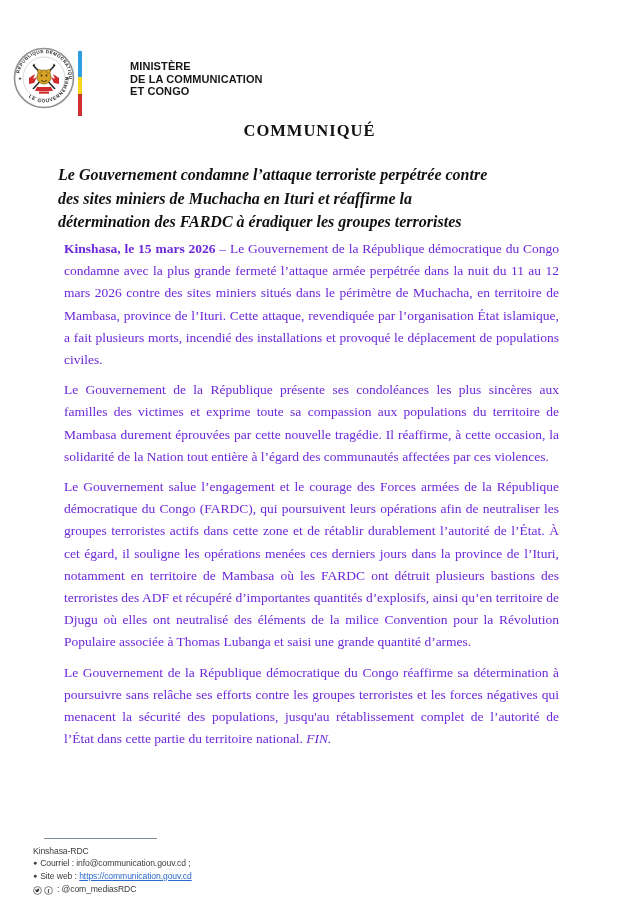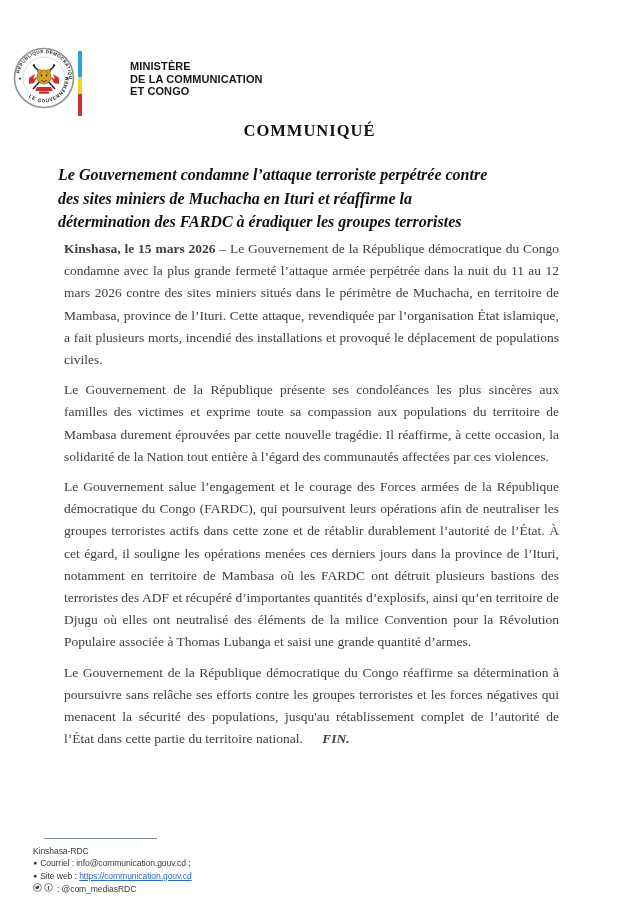--- a/index.html
+++ b/index.html
@@ -25,39 +25,39 @@
     font-weight:bold;font-size:16.5px;letter-spacing:1px;color:#111;
   }
   .headline{
     position:absolute;left:58px;right:58px;top:163px;
     font-weight:bold;font-size:16px;line-height:23.5px;color:#111;font-style:italic;
   }
   .headline div{white-space:nowrap;}
   
   .body-text{
     position:absolute;left:64px;right:60px;top:238px;
-    font-size:13.5px;line-height:22.2px;text-align:justify;color:#404040;
+    font-size:13.5px;line-height:22.2px;text-align:justify;color:#6d28d9;
   }
   .body-text p{margin:0 0 8px 0;}
   .lead-bold{font-weight:bold;}
-  .end-bold{font-weight:bold;font-style:italic;margin-left:16px;}
+  .end-bold{font-weight:normal;font-style:italic;}
   
   .footer-divider{
     position:absolute;left:44px;top:838px;width:113px;height:0;
     border-top:1.5px solid #7d8d99;
   }
   .footer{
     position:absolute;left:33px;top:845px;right:20px;
     font-family:"Liberation Sans", sans-serif;
     font-size:8.6px;line-height:12.3px;color:#3b3b3b;letter-spacing:-.1px;
   }
   .footer .row{white-space:nowrap;}
   .bullet{font-size:7px;vertical-align:1px;margin-right:3px;}
   .weblink{color:#2b6bd0;text-decoration:underline;text-align:right;}
-  .social-row{display:flex;align-items:flex-start;gap:2px;margin-top:1px;}
+  .social-row{display:flex;align-items:flex-end;gap:2px;margin-top:1px;}
   .social-icon{width:9px;height:9px;display:inline-block;}
 </style>
 </head>
 <body>
 
 <div id="page">
 
   <svg class="seal" viewBox="0 0 64 64" aria-hidden="true">
     <circle cx="32" cy="32" r="29.5" fill="#ffffff" stroke="#8d9296" stroke-width="1.6"></circle>
     <circle cx="32" cy="32" r="21" fill="none" stroke="#b9bdc0" stroke-width="0.6"></circle>

